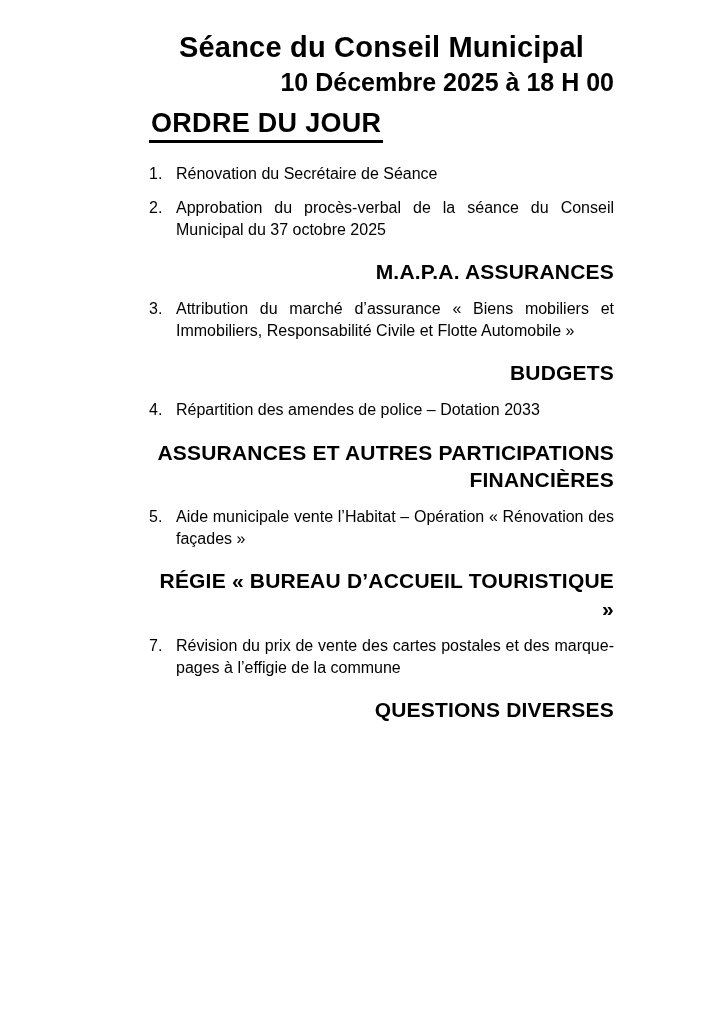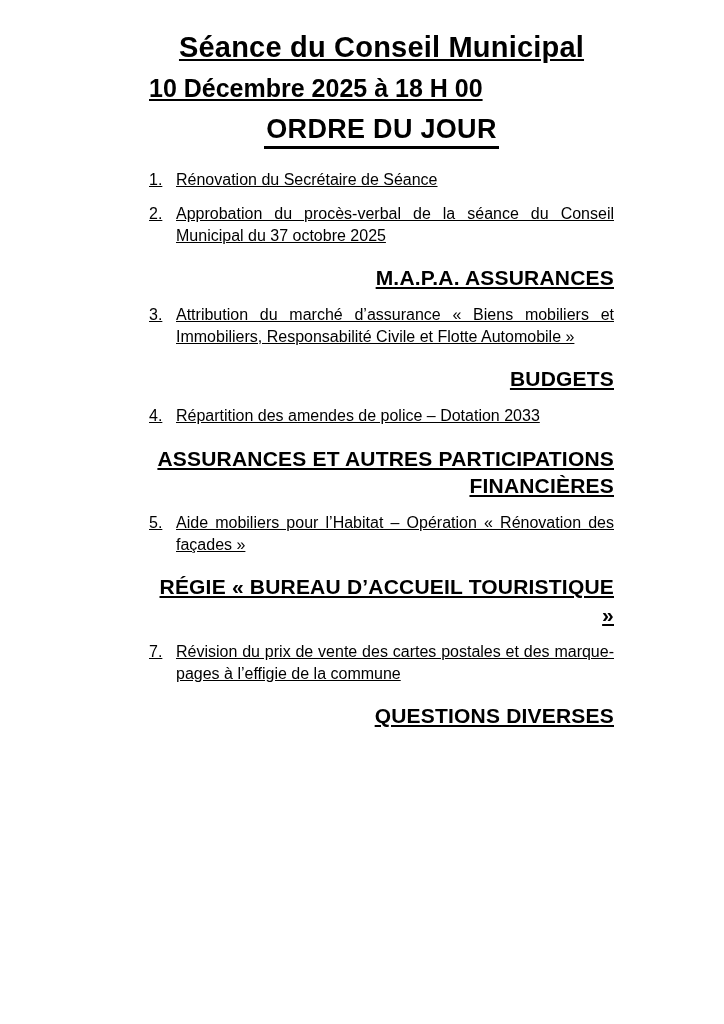--- a/index.html
+++ b/index.html
@@ -11,39 +11,37 @@
     position: relative;
     width: 632px;
     height: 1024px;
     margin: 0 auto;
     background: #ffffff;
     color: #000000;
     font-family: "Liberation Sans", sans-serif;
     box-sizing: border-box;
     padding: 30px 64px 0 103px;
     overflow: hidden;
-    text-decoration: underline;
   }
   .doc-title {
     margin: 0;
     font-size: 29px;
     font-weight: bold;
     text-align: center;
     line-height: 1.2;
     letter-spacing: 0.2px;
   }
   .doc-datetime {
-    margin: 8px 0 0 0;
+    margin: 2px 0 0 0;
     font-size: 25px;
     font-weight: bold;
-    text-align: left;
+    text-align: right;
     line-height: 1.2;
   }
   .agenda-heading-wrap {
-    text-align: center;
     margin-top: 12px;
   }
   .agenda-heading {
     display: inline-block;
     font-size: 27px;
     font-weight: bold;
     line-height: 1.1;
     border-bottom: 3px solid #000000;
     padding: 0 2px 2px 2px;
     letter-spacing: 0.3px;
@@ -110,21 +108,21 @@
     <h3 class="section-heading">BUDGETS</h3>
   <div class="agenda-item">
     <span class="item-num">4.</span>
     <span class="item-text">Répartition des amendes de police – Dotation 2033</span>
   </div>
       </section>
       <section class="agenda-section">
     <h3 class="section-heading">ASSURANCES ET AUTRES PARTICIPATIONS FINANCIÈRES</h3>
   <div class="agenda-item">
     <span class="item-num">5.</span>
-    <span class="item-text">Aide mobiliers pour l’Habitat – Opération « Rénovation des façades »</span>
+    <span class="item-text">Aide municipale vente l’Habitat – Opération « Rénovation des façades »</span>
   </div>
       </section>
       <section class="agenda-section">
     <h3 class="section-heading">RÉGIE « BUREAU D’ACCUEIL TOURISTIQUE »</h3>
   <div class="agenda-item">
     <span class="item-num">7.</span>
     <span class="item-text">Révision du prix de vente des cartes postales et des marque-pages à l’effigie de la commune</span>
   </div>
       </section>
       <section class="agenda-section">

